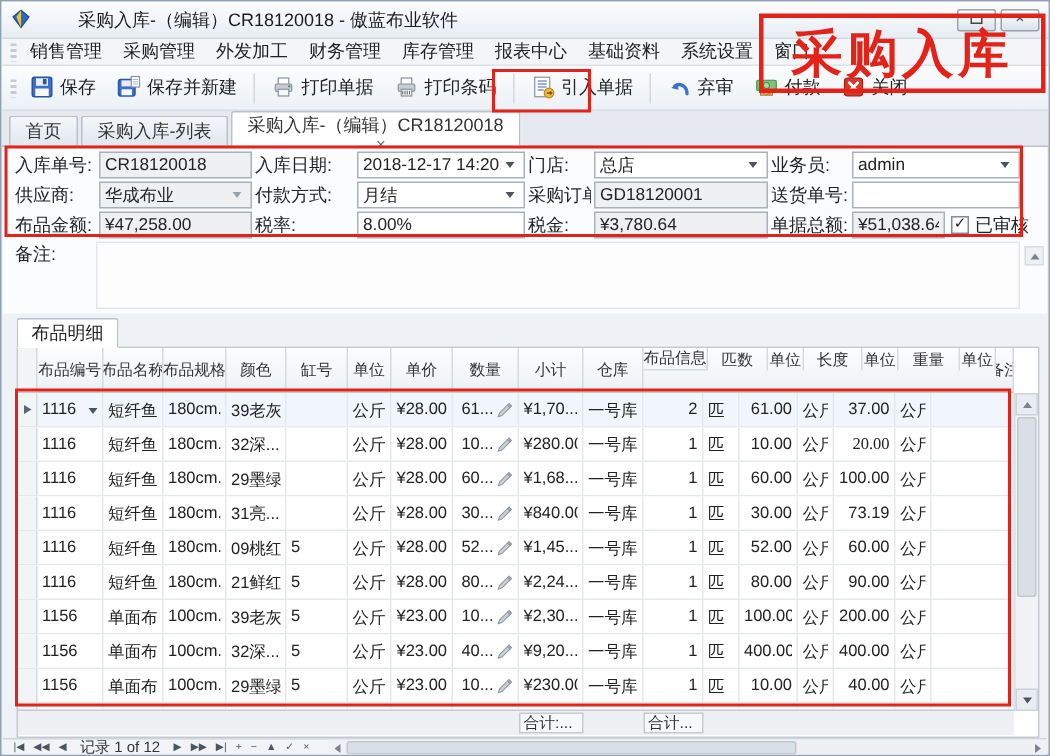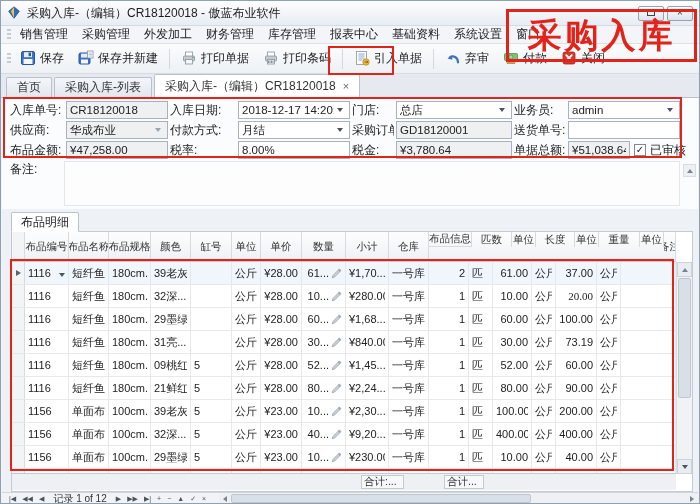--- a/index.html
+++ b/index.html
@@ -1,21 +1,21 @@
 <!DOCTYPE html>
 <html><head>
 <meta charset="utf-8">
 <style>
   html,body{margin:0;padding:0;background:#dfe5ec;}
   *{box-sizing:border-box;}
   .window{position:relative;width:700px;height:504px;background:#eef2f6;border:1px solid #8fa0b0;
     font-family:"Liberation Sans","DejaVu Sans",sans-serif;overflow:hidden;}
   
   .titlebar{position:absolute;left:0;top:0;right:0;height:25px;display:flex;align-items:center;
-    padding:0 6px;background:linear-gradient(#fdfdfe,#e7edf4);border-bottom:1px solid #d3dae2;}
+    padding:0 6px;background:linear-gradient(#fdfdfe,#e7edf4);border-bottom:1px solid #d3dae2;gap:25px;}
   .title{font-size:12px;color:#1c1c1c;margin-left:6px;white-space:nowrap;}
   .wincontrols{margin-left:auto;display:flex;gap:3px;}
   .winbtn{width:26px;height:15px;border:1px solid #96a2b0;border-radius:2px;
     background:linear-gradient(#ffffff,#dde4ec);display:flex;align-items:center;justify-content:center;
     font-size:10px;color:#333;line-height:1;}
   .maxglyph{display:block;width:8px;height:6px;border:1px solid #444;border-top-width:2px;}
   
   .menubar{position:absolute;left:0;top:25px;right:0;height:18px;background:#f3f5f8;
     border-bottom:1px solid #dde1e6;display:flex;align-items:center;padding-left:6px;}
   .menuitem{font-size:12px;color:#222;padding:0 7px;white-space:nowrap;cursor:default;}
@@ -27,21 +27,21 @@
     display:flex;align-items:center;padding-left:6px;}
   .tbtn{display:flex;align-items:flex-start;gap:4px;padding:3px 7px;font-size:12px;color:#222;
     border-radius:2px;white-space:nowrap;}
   .tsep{width:1px;height:20px;background:#d2d8df;margin:0 4px;}
   
   .tabstrip{position:absolute;left:0;top:73px;right:0;height:24px;background:#e6eaf0;
     border-bottom:1px solid #b9c2cc;display:flex;align-items:flex-end;padding-left:5px;}
   .tab{height:20px;display:flex;align-items:center;padding:0 10px;font-size:12px;color:#333;
     background:linear-gradient(#f4f6f9,#e2e7ee);border:1px solid #b9c2cc;border-bottom:none;
     margin-right:2px;border-radius:2px 2px 0 0;white-space:nowrap;}
-  .tab.active{height:23px;background:#fff;position:relative;z-index:2;}
+  .tab.active{height:23px;background:#fff;position:relative;z-index:2;flex-direction:column;}
   .tabclose{margin-left:7px;font-size:11px;color:#667;line-height:1;}
   
   .formpanel{position:absolute;left:1px;top:97px;right:1px;height:111px;background:#fbfcfd;}
   .form-grid{display:grid;grid-template-columns:54px 102px 66px 112px 42px 116px 52px 112px;
     gap:2px 2px;padding:3px 0 0 8px;}
   .flabel{font-size:12px;color:#222;line-height:18px;white-space:nowrap;overflow:hidden;}
   .fld{height:18px;border:1px solid #a9b1ba;background:#fff;display:flex;align-items:center;
     padding:0 3px;overflow:hidden;}
   .fld.ro{background:#eef0f1;}
   .fval{font-size:11.5px;color:#222;white-space:nowrap;flex:1;overflow:hidden;}
@@ -86,21 +86,21 @@
   .cell{border-right:1px solid #e6e9ec;display:flex;align-items:center;padding:0 3px;
     font-size:11px;color:#222;overflow:hidden;flex:none;}
   .cell .val{flex:1;white-space:nowrap;overflow:hidden;}
   .cell.num .val{text-align:right;}
   .pencil{flex:none;margin-left:2px;}
   .cellarrow{flex:none;margin-left:2px;}
   .rowmark{width:0;height:0;border-top:3.5px solid transparent;border-bottom:3.5px solid transparent;
     border-left:5px solid #5a646f;}
   .totals{position:relative;height:17px;background:#eef0f3;border-top:1px solid #c3cad2;}
   .tot{position:absolute;top:1px;height:14px;border:1px solid #c3cad2;background:#f7f8fa;
-    font-size:10.5px;color:#333;display:flex;align-items:center;padding:0 2px;white-space:nowrap;overflow:hidden;margin-left:15px;}
+    font-size:10.5px;color:#333;display:flex;align-items:center;padding:0 2px;white-space:nowrap;overflow:hidden;}
   .vscroll{position:absolute;right:0;top:30px;width:16px;bottom:17px;background:#f0f2f5;
     border-left:1px solid #d8dde2;}
   .vbtn{position:absolute;left:0;width:15px;height:15px;display:flex;align-items:center;justify-content:center;
     background:#e9edf1;border:1px solid #cdd3da;}
   .vthumb{position:absolute;left:1px;width:13px;top:16px;height:120px;background:#d9dfe6;
     border:1px solid #c0c7cf;border-radius:2px;}
   
   .navigator{position:absolute;left:1px;right:1px;top:491px;height:12px;background:#f1f3f6;
     border-top:1px solid #d0d6dc;display:flex;align-items:center;padding-left:4px;}
   .navbtn{font-size:7px;color:#4a5560;padding:0 3px;line-height:11px;white-space:nowrap;}

